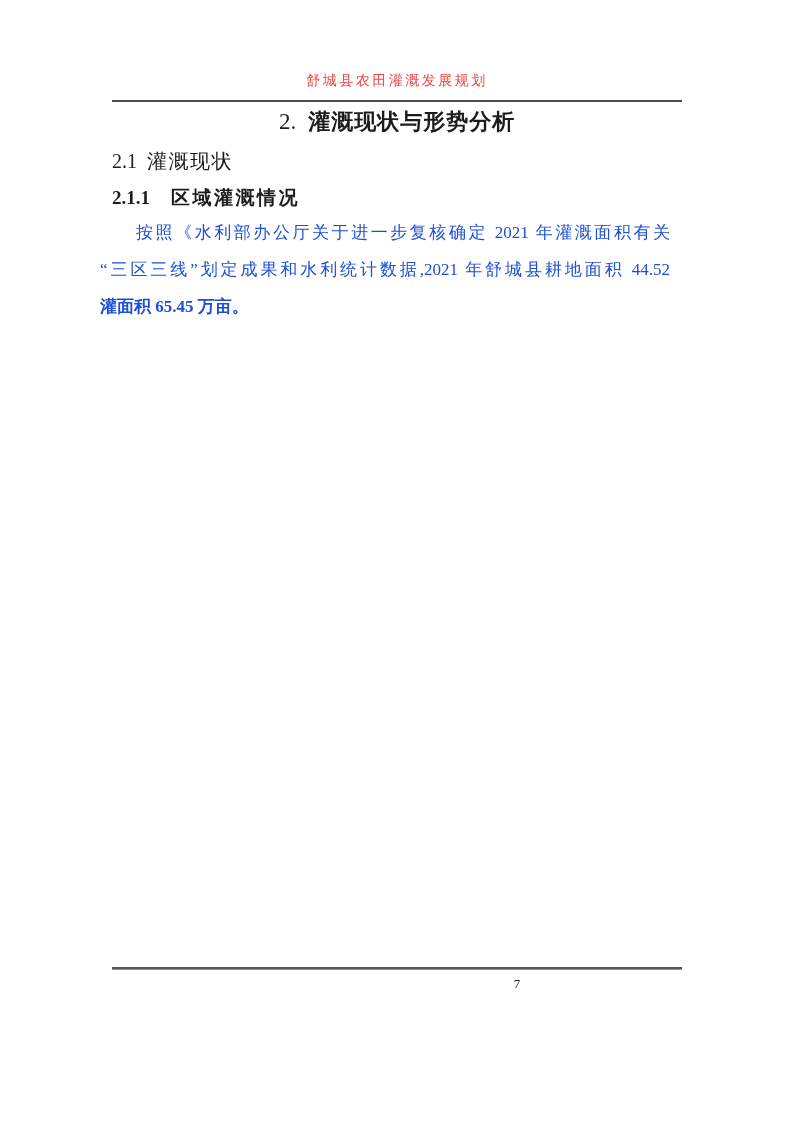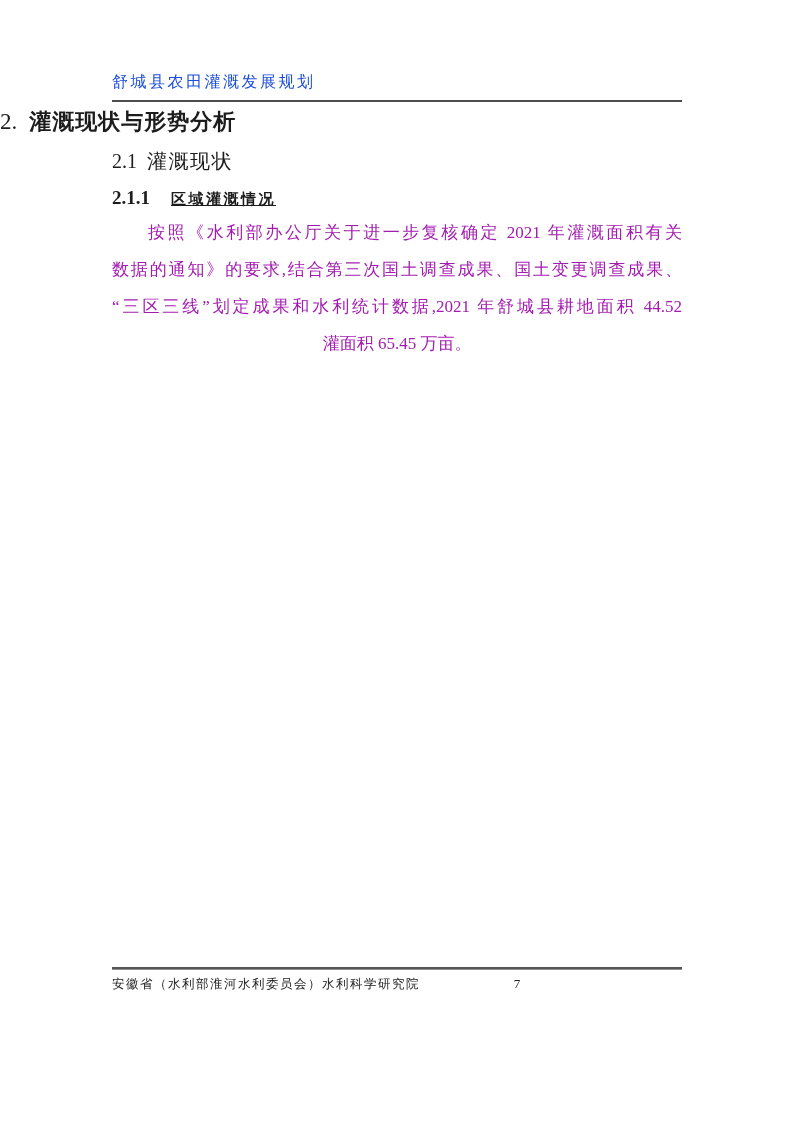--- a/index.html
+++ b/index.html
@@ -13,34 +13,35 @@
     width: 794px;
     height: 1122px;
     background: #ffffff;
     overflow: hidden;
     margin: 0 auto;
   }
   
   .running-header {
     position: absolute;
     top: 72px; left: 112px; width: 570px;
-    text-align: left;
-    font-size: 16px;
+    text-align: center;
+    font-size: 14px;
     letter-spacing: 2.5px;
-    color: #1d4ed8;
+    color: #ef4444;
   }
   .header-rule {
     position: absolute;
     top: 100px; left: 112px; width: 570px;
     border-top: 2px solid #4d4d4d;
   }
   
   .chapter {
     position: absolute;
     top: 106px; left: 0; width: 794px;
+    text-align: center;
     line-height: 32px;
     white-space: nowrap;
   }
   .ch-num {
     font-family: "Liberation Serif", "DejaVu Serif", serif;
     font-size: 23px;
     font-weight: 400;
     margin-right: 12px;
   }
   .ch-text {
@@ -61,36 +62,36 @@
   .sec-text { font-size: 20px; letter-spacing: 1.5px; }
   
   .subsection-heading {
     position: absolute;
     top: 185px; left: 112px;
     line-height: 25px;
     white-space: nowrap;
     font-weight: 700;
   }
   .sub-num { font-size: 19px; margin-right: 21px; }
-  .sub-text { font-size: 15px; letter-spacing: 2.5px; text-decoration: underline; }
+  .sub-text { font-size: 19px; letter-spacing: 2.5px; }
   
   .body-paragraph {
     position: absolute;
-    top: 214px; left: 112px; width: 570px;
+    top: 214px; left: 100px; width: 570px;
     font-size: 17px;
     line-height: 37px;
-    color: #a21caf;
+    color: #1d4ed8;
   }
   .para-line { width: 570px; }
   .para-line.justified {
     text-align: justify;
     text-align-last: justify;
   }
   .para-line.indent { text-indent: 36px; }
-  .para-line.last { text-align: center; }
+  .para-line.last { text-align: left; font-weight: bold; }
   
   .footer-rule {
     position: absolute;
     top: 967px; left: 112px; width: 570px;
     height: 3px;
     border-top: 2px solid #565656;
     border-bottom: 1px solid #8f8f8f;
   }
   .footer-org {
     position: absolute;
@@ -126,24 +127,22 @@
   <div class="section-heading">
     <span class="sec-num">2.1</span><span class="sec-text">灌溉现状</span>
   </div>
 
   <div class="subsection-heading">
     <span class="sub-num">2.1.1</span><span class="sub-text">区域灌溉情况</span>
   </div>
 
   <div class="body-paragraph">
     <div class="para-line justified indent">按照《水利部办公厅关于进一步复核确定 2021 年灌溉面积有关</div>
-    <div class="para-line justified">数据的通知》的要求,结合第三次国土调查成果、国土变更调查成果、</div>
     <div class="para-line justified">“三区三线”划定成果和水利统计数据,2021 年舒城县耕地面积 44.52</div>
     <div class="para-line last">灌面积 65.45 万亩。</div>
   </div>
 
   <div class="footer-rule"></div>
 
-  <div class="footer-org">安徽省（水利部淮河水利委员会）水利科学研究院</div>
 
   <div class="page-number">7</div>
 
 </div>
 
 </body></html>

